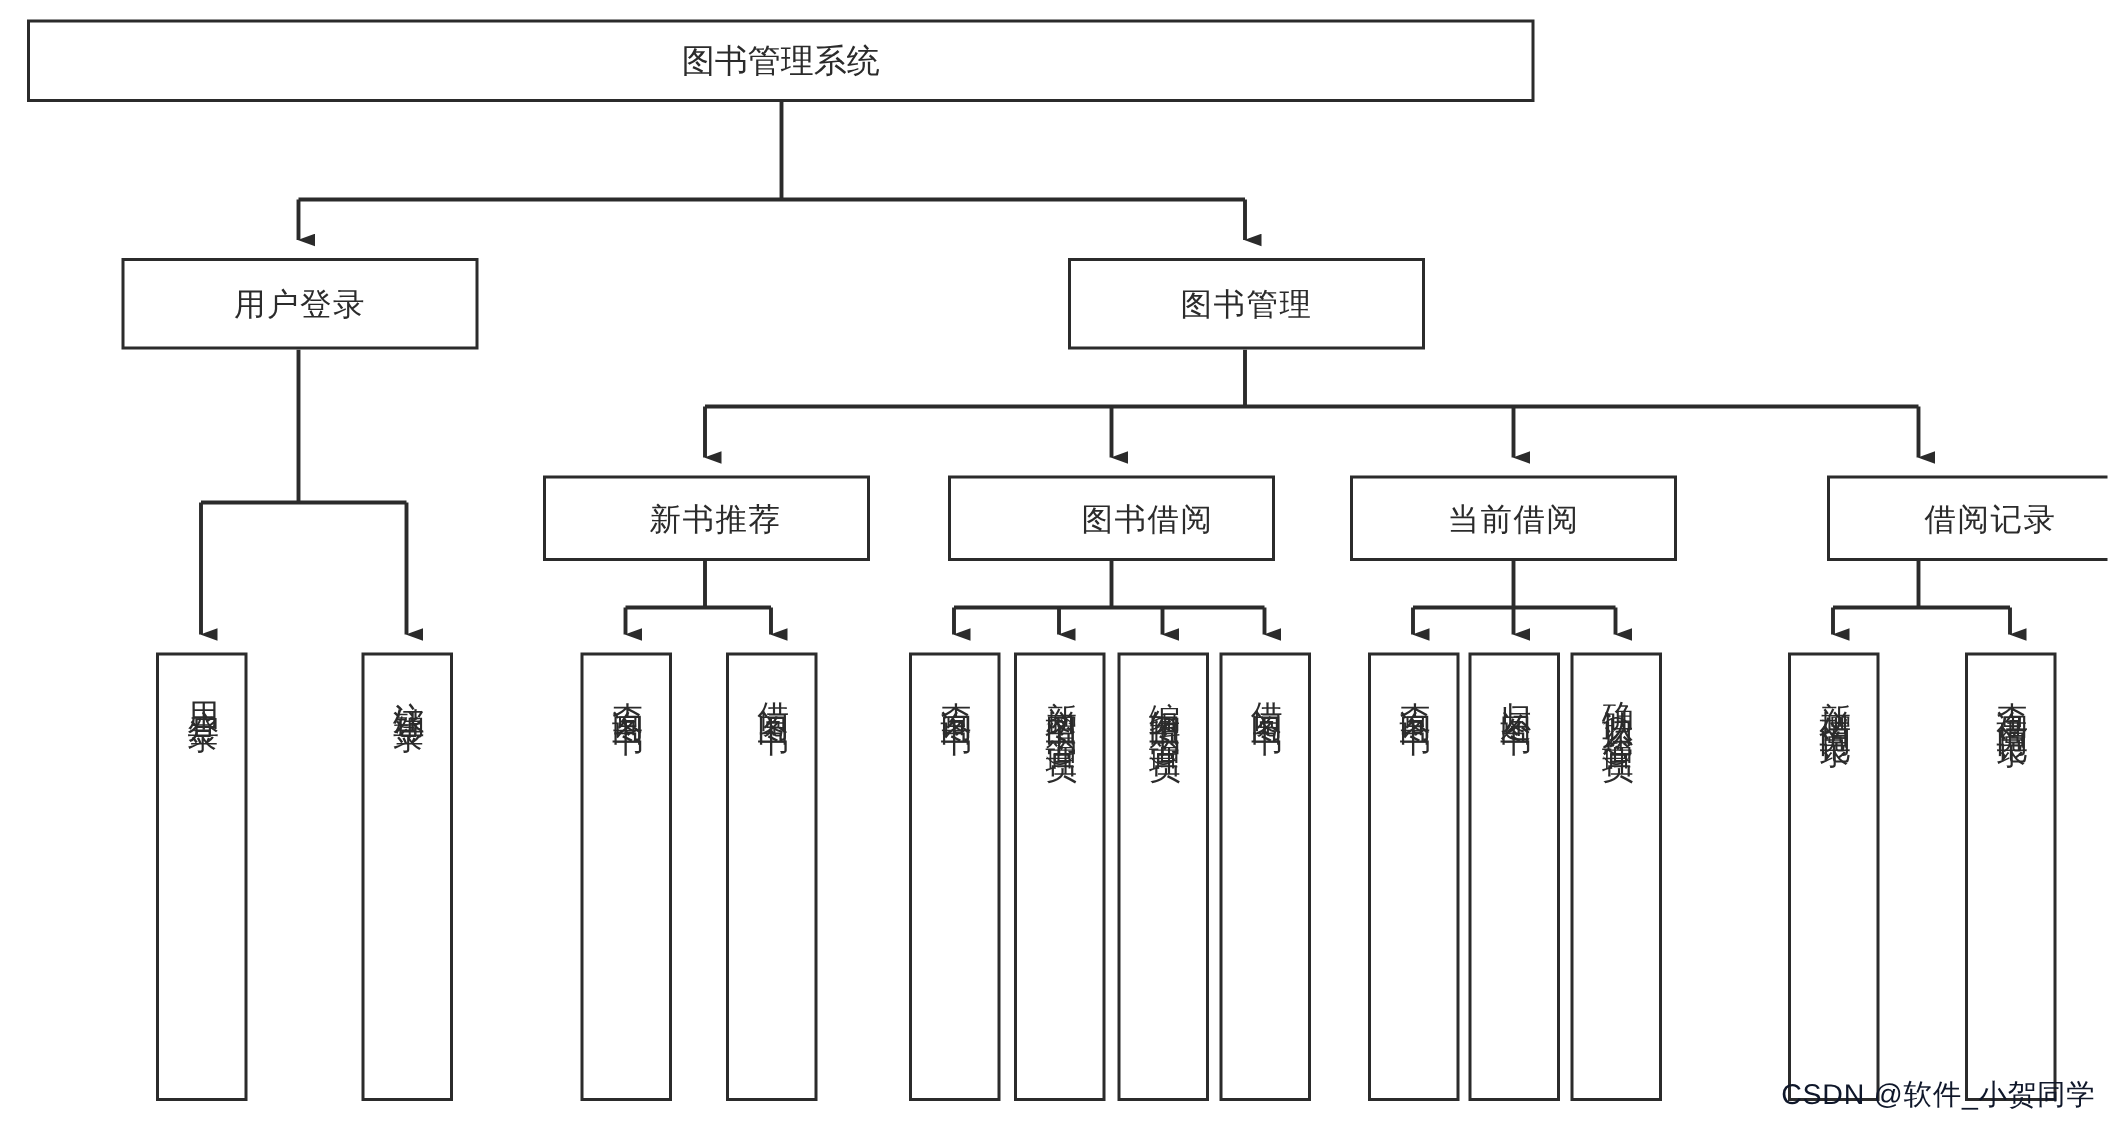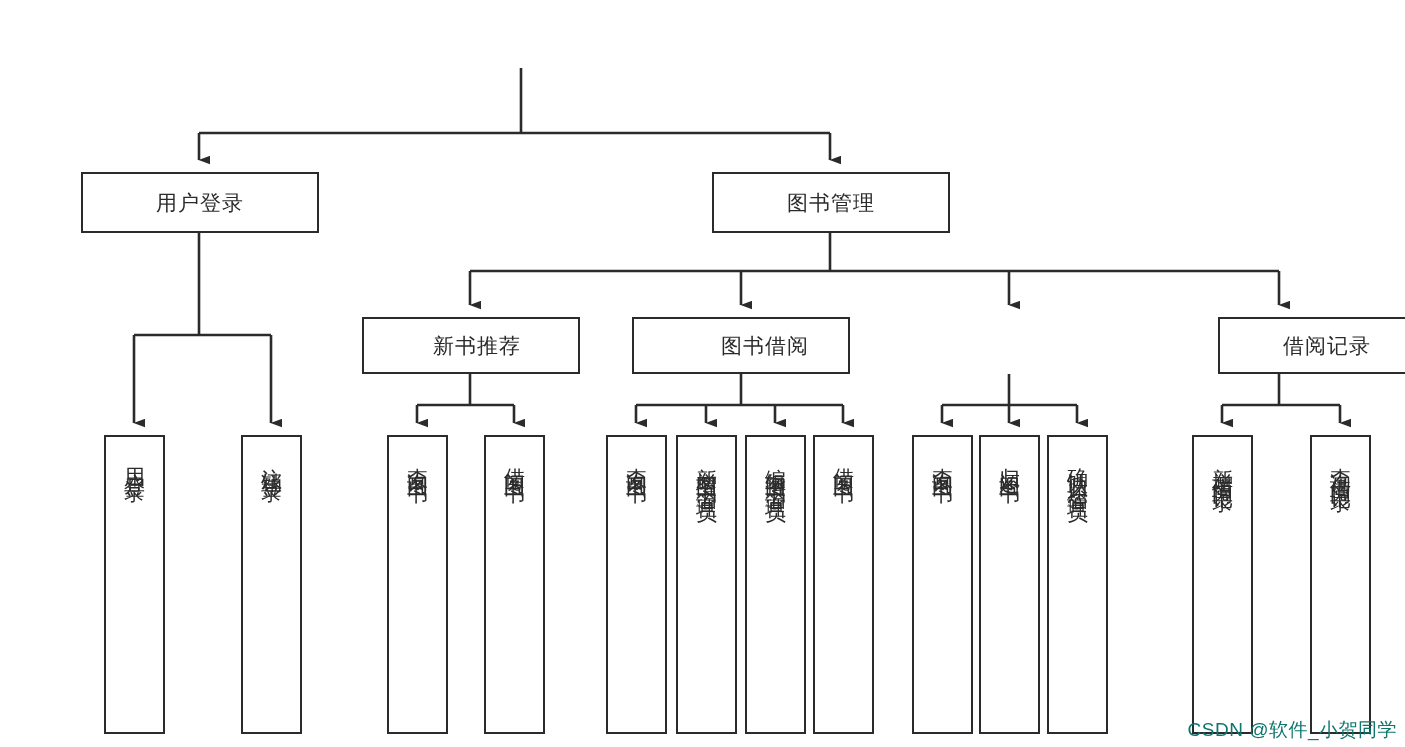--- a/index.html
+++ b/index.html
@@ -15,21 +15,21 @@
   .node.h{font-size:21px;letter-spacing:1px;}
   .node.root{font-size:22px;}
   .node.leaf{writing-mode:vertical-rl;text-orientation:upright;
              font-size:21px;letter-spacing:5px;line-height:1.15;
              padding:14px 0;align-items:center;justify-content:flex-start;}
   .node .lbl{display:block;white-space:nowrap;}
   .node.leaf .lbl{writing-mode:vertical-rl;text-orientation:upright;
                   text-align:center;}
 
   #watermark{position:absolute;right:8px;bottom:4px;font-size:19px;
-             color:#0f766e;white-space:nowrap;letter-spacing:.5px;}
+             color:#0f172a;white-space:nowrap;letter-spacing:.5px;}
 </style>
 </head>
 <body>
 
 <div id="canvas">
 
   <svg class="edges" viewBox="0 0 1405 747" xmlns="http://www.w3.org/2000/svg">
     <defs>
       <marker id="arw" markerWidth="10" markerHeight="12" refX="4.2" refY="11" orient="auto" markerUnits="userSpaceOnUse">
         <path d="M0,0 L8.4,0 L4.2,11.5 Z" fill="#2b2b2b"></path>
@@ -72,33 +72,39 @@
       <path d="M1009,405 L1009,423" marker-end="url(#arw)"></path>
       <path d="M1077,405 L1077,423" marker-end="url(#arw)"></path>
 
       <path d="M1279,374 L1279,405"></path>
       <path d="M1222,405 L1340,405"></path>
       <path d="M1222,405 L1222,423" marker-end="url(#arw)"></path>
       <path d="M1340,405 L1340,423" marker-end="url(#arw)"></path>
     </g>
   </svg>
 
+  <div class="node root" style="left:18px;top:13px;width:1005px;height:55px;">
+    <span class="lbl">图书管理系统</span>
+  </div>
 
   <div class="node h" style="left:81px;top:172px;width:238px;height:61px;">
     <span class="lbl">用户登录</span>
   </div>
   <div class="node h" style="left:712px;top:172px;width:238px;height:61px;">
     <span class="lbl">图书管理</span>
   </div>
 
   <div class="node h" style="left:362px;top:317px;width:218px;height:57px;padding-left:12px;">
     <span class="lbl">新书推荐</span>
   </div>
   <div class="node h" style="left:632px;top:317px;width:218px;height:57px;padding-left:48px;">
     <span class="lbl">图书借阅</span>
+  </div>
+  <div class="node h" style="left:900px;top:317px;width:218px;height:57px;">
+    <span class="lbl">当前借阅</span>
   </div>
   <div class="node h" style="left:1218px;top:317px;width:218px;height:57px;">
     <span class="lbl">借阅记录</span>
   </div>
 
   <div class="node leaf" style="left:104px;top:435px;width:61px;height:299px;">
     <span class="lbl">用户登录</span>
   </div>
   <div class="node leaf" style="left:241px;top:435px;width:61px;height:299px;">
     <span class="lbl">注销登录</span>

